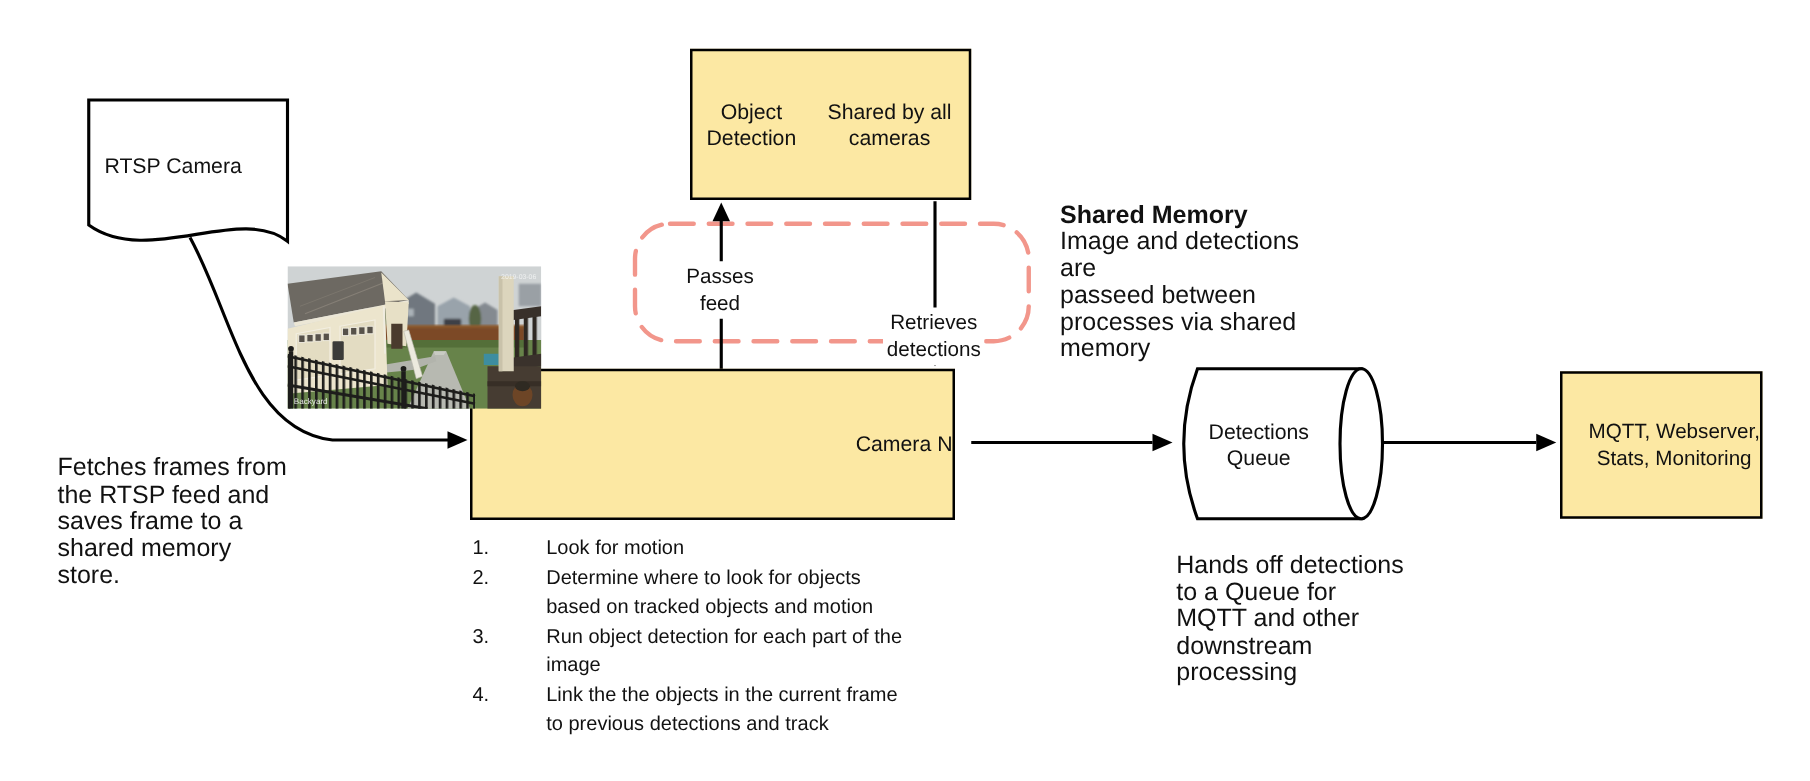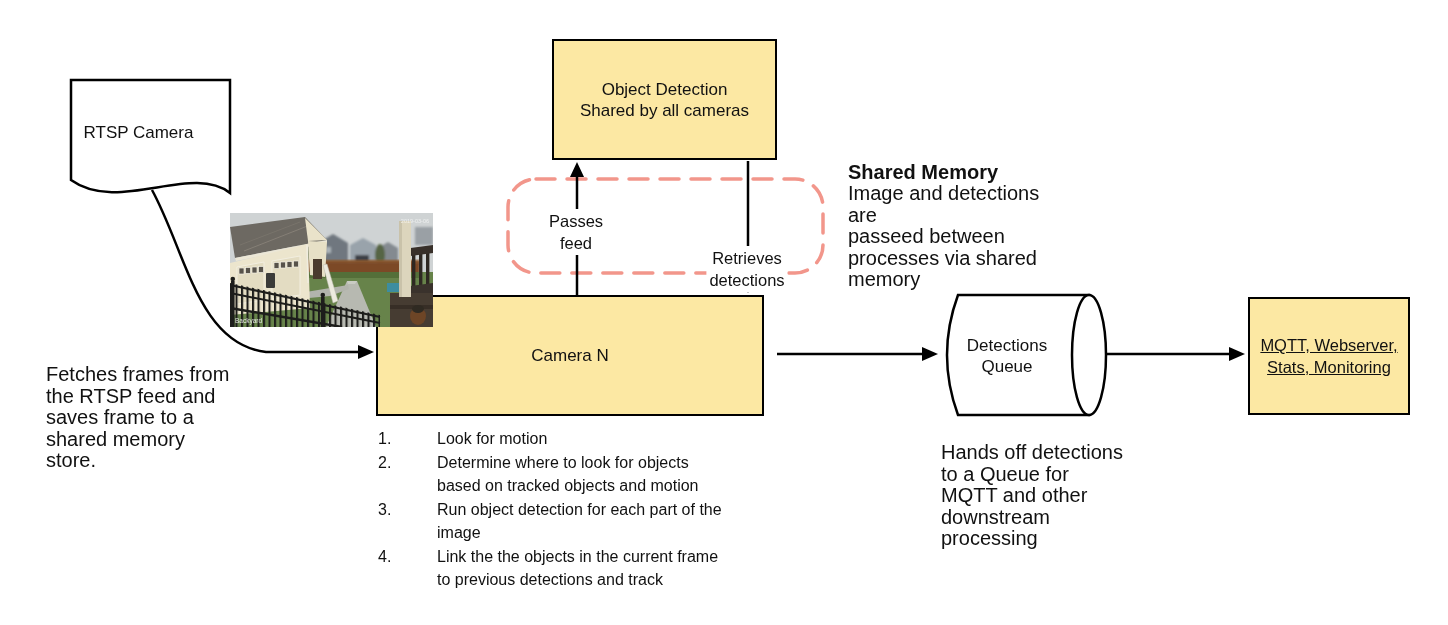--- a/index.html
+++ b/index.html
@@ -4,42 +4,42 @@
 <style>
   html,body{margin:0;padding:0;background:#fff;}
   #canvas{
     position:relative;width:1448px;height:625px;background:var(--background,#fff);
     font-family:"Liberation Sans","DejaVu Sans",sans-serif;color:#111;overflow:hidden;
   }
   #connectors{position:absolute;left:0;top:0;z-index:1;}
   .node{
     position:absolute;box-sizing:border-box;background:var(--node-fill,#FCE8A3);
     border:2.5px solid var(--node-border,#000);
-    display:flex;flex-direction:column;align-items:center;justify-content:center;
+    display:flex;align-items:center;justify-content:flex-end;
     text-align:center;font-size:17px;line-height:21px;z-index:2;
   }
   .node .subtitle{}
   .note{
     position:absolute;font-size:20px;line-height:21.5px;white-space:pre-line;z-index:2;
   }
   .note b{font-weight:bold;}
   .edge-label{
     position:absolute;transform:translate(-50%,-50%);background:#fff;
     font-size:16.5px;line-height:22px;text-align:center;white-space:pre-line;
     padding:1px 3px;z-index:3;
   }
   .shape-label{
     position:absolute;display:flex;align-items:center;justify-content:center;
     text-align:center;font-size:17px;line-height:21px;white-space:pre-line;z-index:3;
   }
   #rtsp-label{left:71px;top:82px;width:135px;height:100px;}
   #queue-label{left:947px;top:297px;width:120px;height:118px;}
   #object-detection-node{left:552px;top:39px;width:225px;height:121px;}
   #camera-n-node{left:376px;top:295px;width:388px;height:121px;}
-  #outputs-node{left:1248px;top:297px;width:162px;height:118px;white-space:pre-line;font-size:16.5px;line-height:22px;text-decoration:underline;}
+  #outputs-node{left:1248px;top:297px;width:162px;height:118px;white-space:pre-line;font-size:16.5px;line-height:22px;}
   #fetch-note{left:46px;top:344px;width:200px;margin-top:20px;}
   #shared-memory-note{left:848px;top:140px;width:220px;}
   #queue-note{left:941px;top:442px;width:190px;}
   #passes-label{left:576px;top:232px;}
   #retrieves-label{left:747px;top:225px;margin-top:44px;}
   #steps{position:absolute;left:378px;top:427px;width:420px;z-index:2;font-size:16px;line-height:23.5px;}
   .step{display:flex;}
   .step-num{width:59px;flex:none;}
   .step-text{white-space:pre-line;}
   #snapshot{position:absolute;left:230px;top:213px;width:203px;height:114px;z-index:4;}

